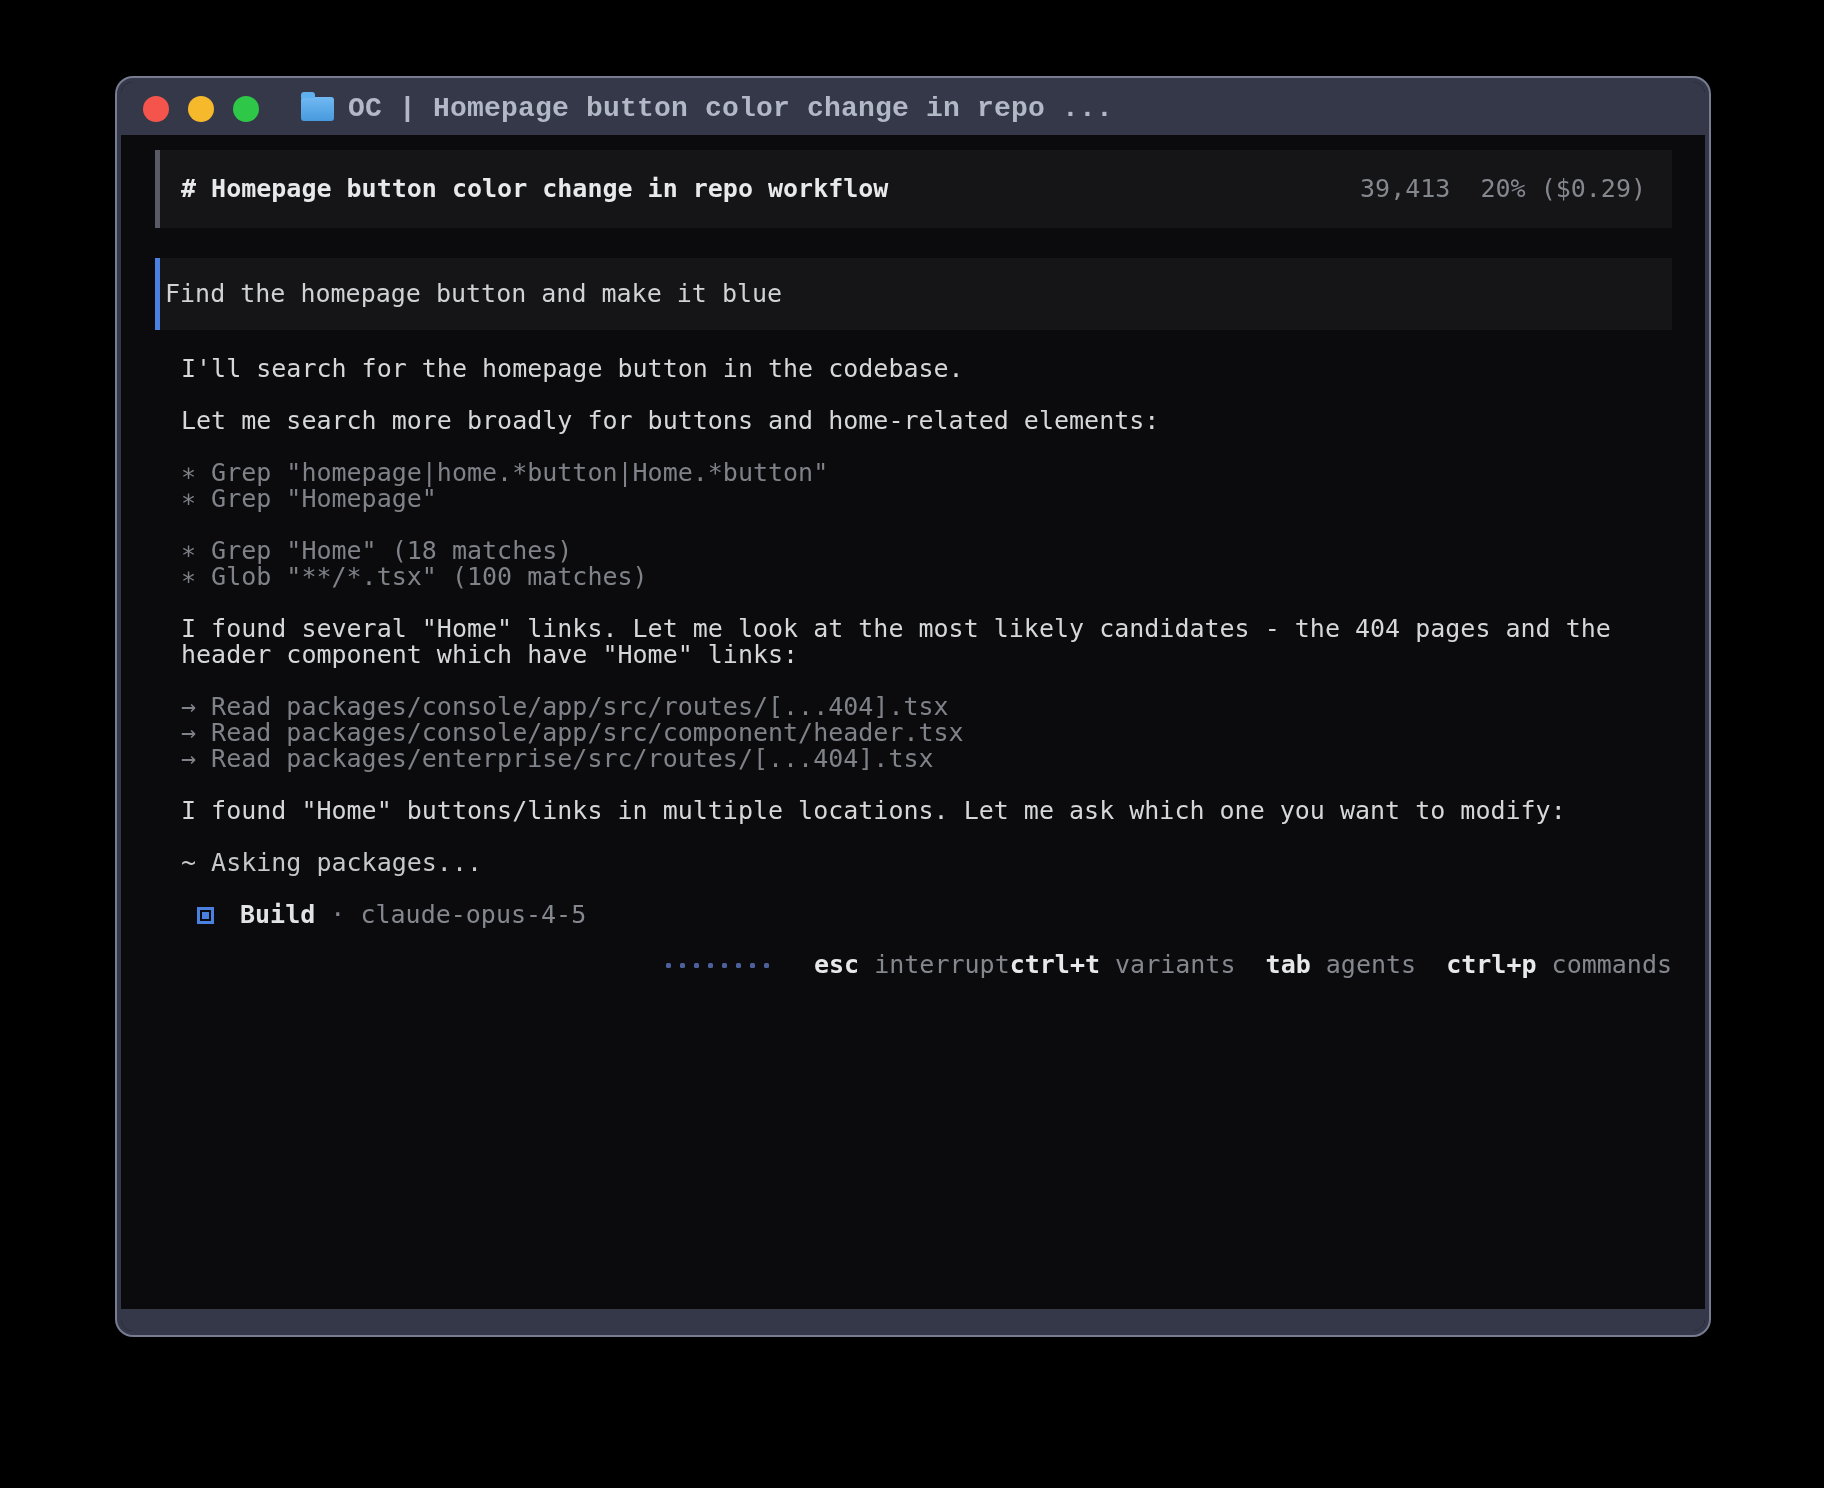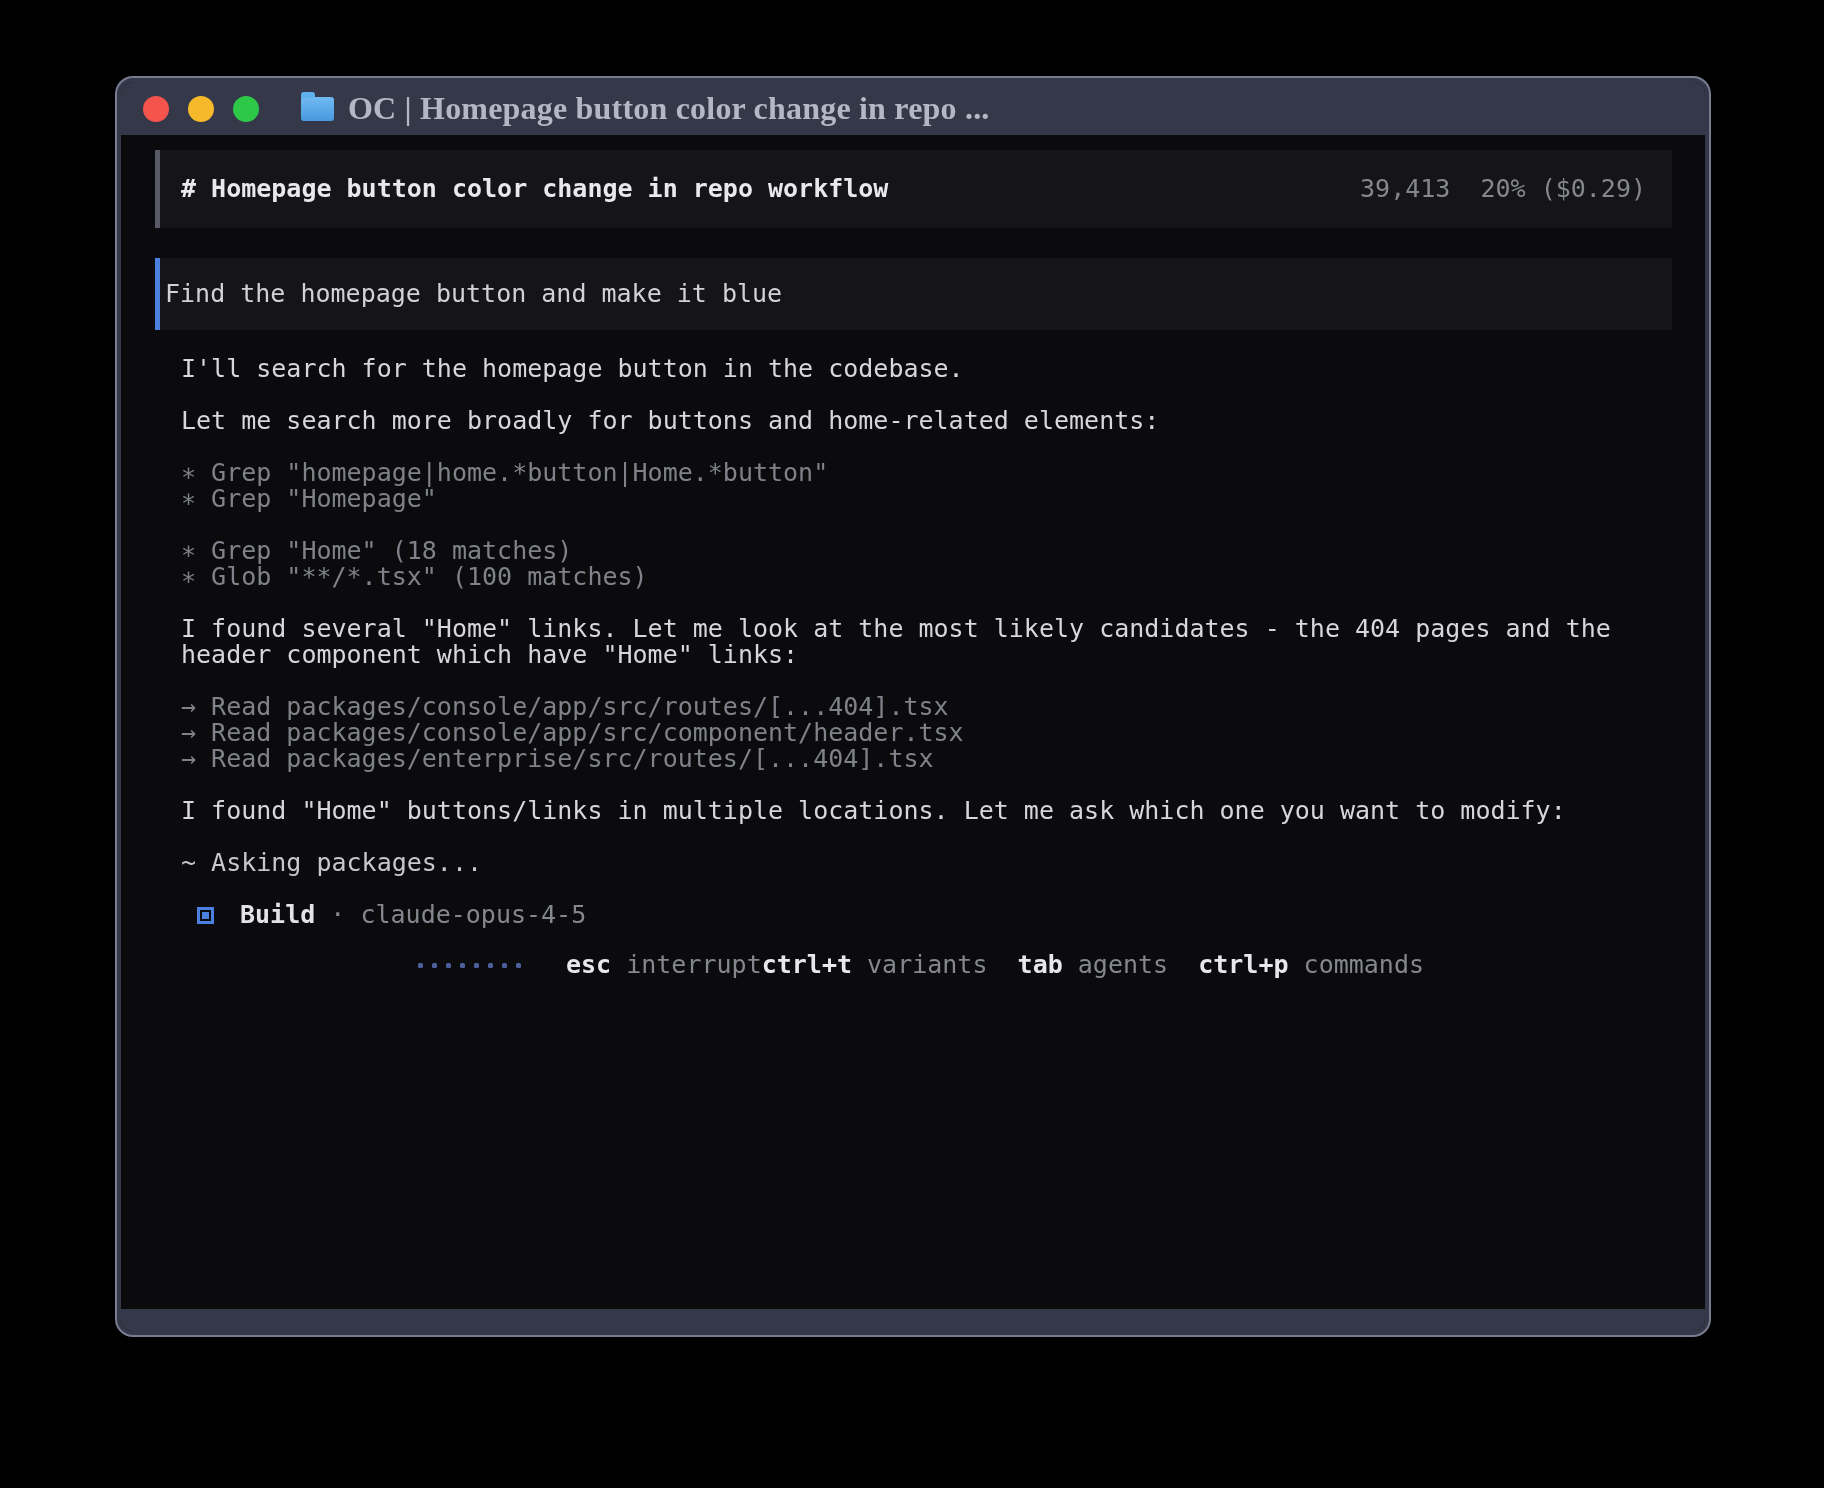--- a/index.html
+++ b/index.html
@@ -24,22 +24,22 @@
   .light.green { background: #2ec748; }
   .folder-icon {
     position: relative; width: 33px; height: 24px; margin-left: 42px;
     background: linear-gradient(#71b9f2, #479ade); border-radius: 3px;
   }
   .folder-icon::before {
     content: ""; position: absolute; top: -5px; left: 0; width: 14px; height: 6px;
     background: #5fb0ee; border-radius: 3px 3px 0 0;
   }
   .titlebar-title {
-    margin-left: 14px; font-family: Liberation Serif, serif;
-    font-weight: 700; font-size: 32px; color: #b3b8c6; letter-spacing: 0.2px;
+    margin-left: 14px; font-family: Liberation Mono, monospace;
+    font-weight: 700; font-size: 28px; color: #b3b8c6; letter-spacing: 0.2px;
     white-space: nowrap;
   }
 
   
   .content { flex: 1; padding: 15px 33px 0 34px; font-size: 25px; line-height: 26px; overflow: hidden; }
 
   .block { border-left: 5px solid #585b66; background: #151518; }
   .block.blue { border-left-color: #4a80e0; }
 
   .session-header {
@@ -80,21 +80,21 @@
     display: flex; flex-direction: column; justify-content: space-between;
   }
   .cursor { width: 20px; height: 36px; background: #e4e4e6; border-radius: 2px; }
   .input-footer { white-space: pre; }
   .input-agent { color: #4a80e0; }
   .input-model { color: #e4e5e8; margin-left: 2ch; }
   .input-provider { color: #6e7177; margin-left: 1ch; }
 
   .shortcut-bar {
     margin-top: 24px; height: 26px;
-    display: flex; align-items: center; justify-content: center;
+    display: flex; align-items: center; justify-content: flex-end;
     padding: 0 0 0 15px;
   }
   .bar-left { display: flex; align-items: center; }
   .dots { display: flex; gap: 9px; margin-right: 45px; }
   .dot { width: 5px; height: 5px; border-radius: 1.5px; background: #4c619b; }
   .key { color: #e7e8ea; font-weight: 700; }
   .hint { color: #84878d; }
   .bar-right { display: flex; gap: 2ch; }
   .shortcut { white-space: pre; }
 </style>

